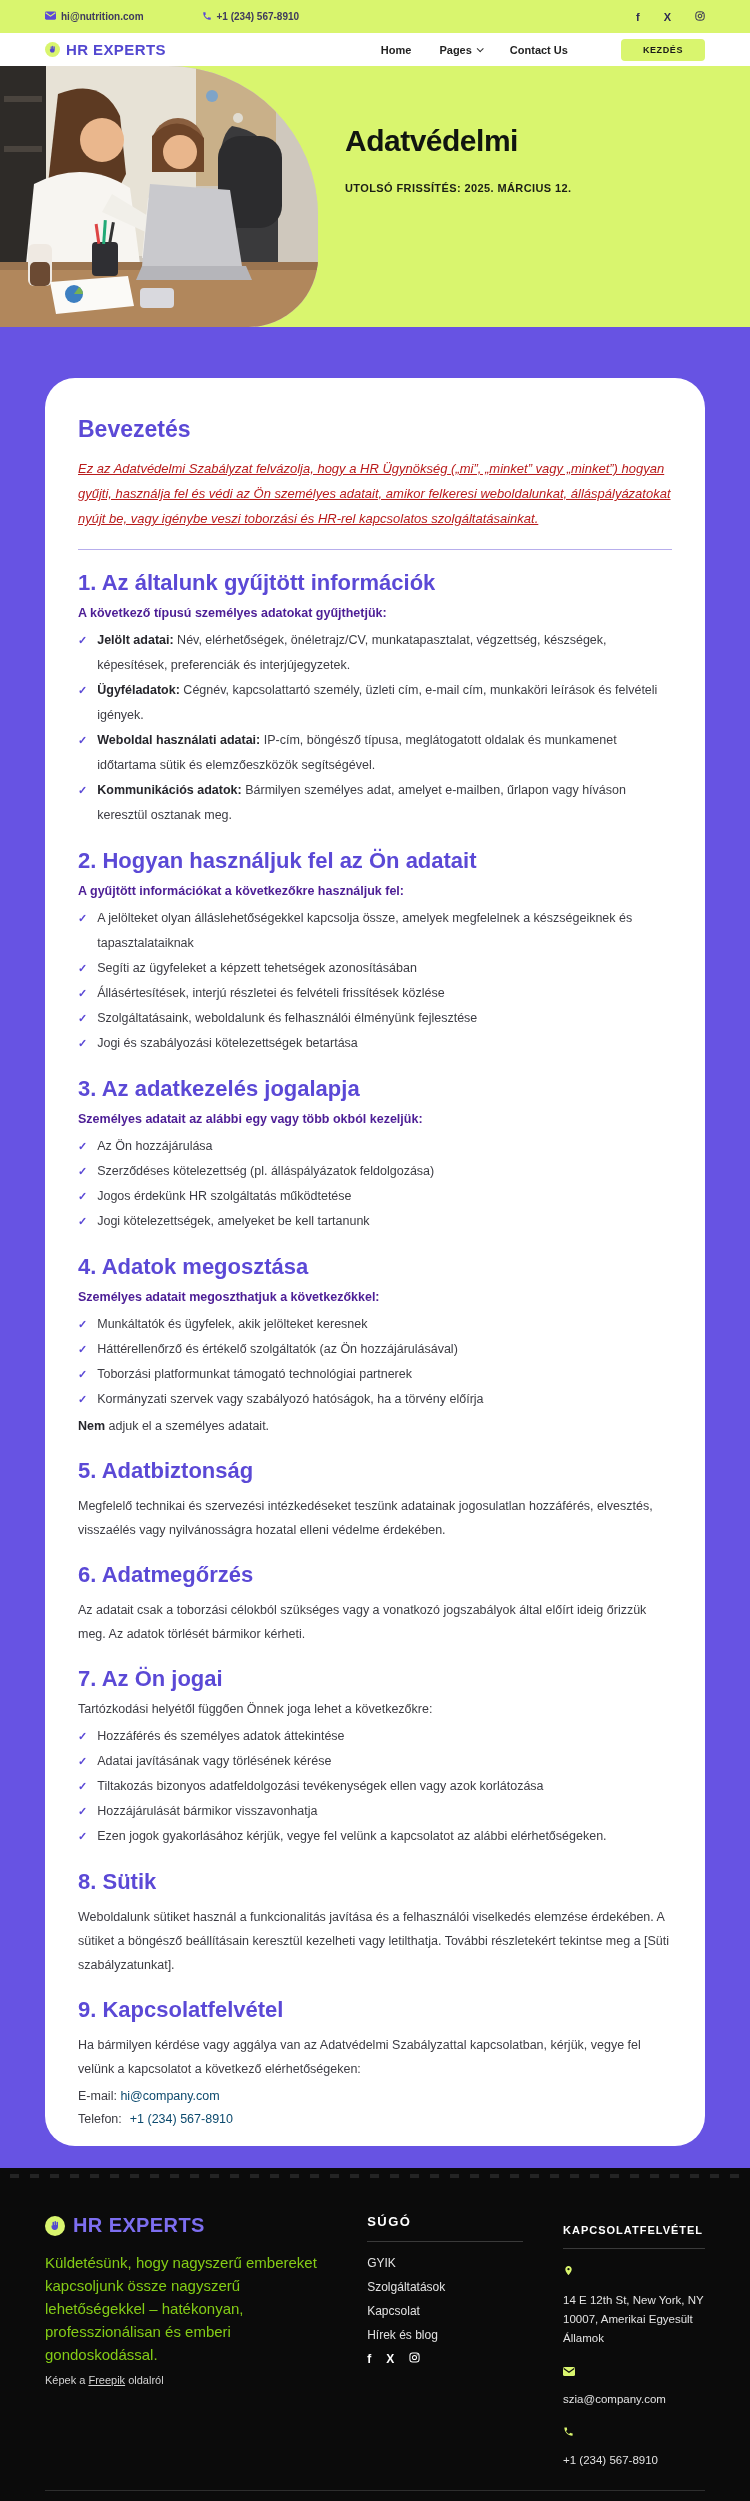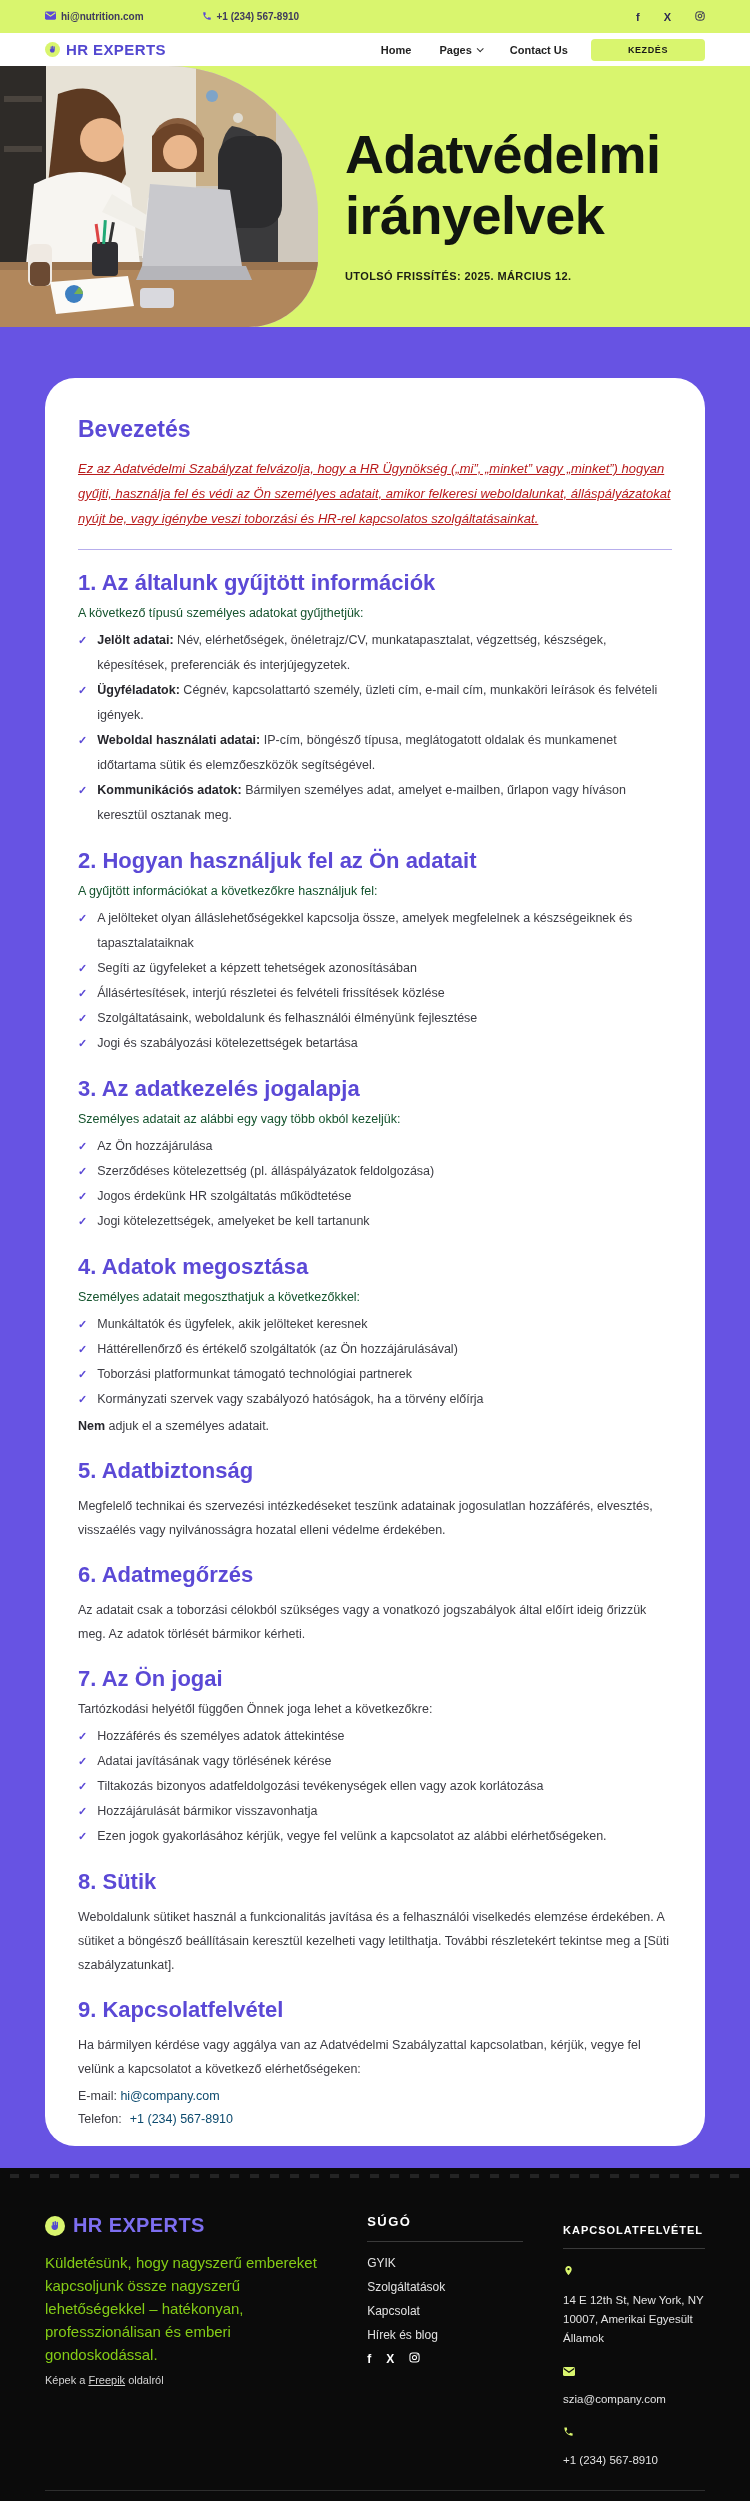--- a/index.html
+++ b/index.html
@@ -14,40 +14,40 @@
   .topbar-social { margin-left:auto; display:flex; gap:24px; align-items:center; color:#2e2a52; font-size:11px; font-weight:700; }
   .topbar-social span { cursor:pointer; }
 
   
   .header { height:33px; background:#ffffff; display:flex; align-items:center; padding:0 45px; }
   .brand { display:flex; align-items:center; gap:6px; color:#5348d0; font-weight:700; font-size:15px; letter-spacing:.4px; }
   .brand-badge { width:15px; height:15px; border-radius:50%; background:#d9f56e; display:flex; align-items:center; justify-content:center; }
   .nav { display:flex; gap:28px; font-size:11px; font-weight:600; color:#1f1f1f; margin-left:215px; align-items:center; }
   .nav-item { display:flex; align-items:center; cursor:pointer; }
   .caret { width:5px; height:5px; border-right:1.4px solid #333; border-bottom:1.4px solid #333; transform:rotate(45deg) translateY(-1px); display:inline-block; margin-left:5px; }
-  .cta-button { margin-left:auto; background:#d9f56e; color:#191919; font-size:9px; font-weight:700; letter-spacing:.6px; padding:6px 37px; border-radius:4px; border:none; cursor:pointer; font-family:inherit; }
+  .cta-button { margin-left:auto; background:#d9f56e; color:#191919; font-size:9px; font-weight:700; letter-spacing:.6px; padding:6px 22px; border-radius:4px; border:none; cursor:pointer; font-family:inherit; }
 
   
   .hero { height:261px; background:#d9f56e; display:flex; overflow:hidden; }
   .hero-photo { width:318px; height:261px; flex:none; border-radius:0 150px 70px 0; overflow:hidden; background:#cfc8bd; }
   .hero-photo svg { display:block; }
   .hero-text { padding:58px 20px 0 27px; }
-  .hero-title { font-size:54px; line-height:1.13; font-weight:800; letter-spacing:-0.5px; color:#111510; }
+  .hero-title { font-size:30px; line-height:1.13; font-weight:800; letter-spacing:-0.5px; color:#111510; }
   .hero-updated { margin-top:24px; font-size:11px; font-weight:700; letter-spacing:.4px; color:#1b1e15; }
 
   
   .main { height:1841px; background:#6753e3; }
   .card { width:660px; height:1768px; margin:0 auto; position:relative; top:51px; background:#ffffff; border-radius:30px; padding:30px 33px 6px; overflow:hidden; }
 
   .intro-title { color:#5b49d6; font-size:23px; font-weight:700; margin:8px 0 13px; }
   .intro-text { font-style:italic; font-size:13px; line-height:25px; color:#b91c1c;text-decoration:underline; }
   .divider { border:none; border-top:1px solid #b7aeec; margin:18px 0 2px; }
 
   .sec-title { color:#5b49d6; font-size:22px; font-weight:700; margin:20px 0 10px; }
-  .lead { font-size:12.5px; font-weight:400; color:#14532d; margin:0 0 8px; }
+  .lead { font-size:12.5px; font-weight:700; color:#4c1d95; margin:0 0 8px; }
   .lead-regular { font-weight:400; color:#3c3c43; }
   .checklist { list-style:none; }
   .checklist li { display:flex; gap:10px; font-size:12.5px; line-height:25px; color:#3c3c43; align-items:flex-start; }
   .check { color:#5b49d6; font-weight:700; font-size:11px; line-height:25px; flex:none; }
   .checklist b, .body-text b, .lead b { color:#26262c; }
   .body-text { font-size:12.5px; line-height:24px; color:#3c3c43; margin:2px 0 4px; }
   .contact-line { font-size:12.5px; line-height:23px; color:#3c3c43; }
   .contact-line a { color:#0c4a6e; font-weight:400; }
   .contact-line .gap { display:inline-block; width:8px; }
 
@@ -175,21 +175,20 @@
       <path d="M50 216 l78 -6 6 30 -78 8z" fill="#fbfaf7"></path>
       <circle cx="74" cy="228" r="9" fill="#3d7fc1"></circle>
         <path d="M74 228 l9 0 a9 9 0 0 0 -4 -7z" fill="#77b255"></path>
 
       <rect x="140" y="222" width="34" height="20" rx="4" fill="#d9d9de"></rect>
     </svg>
   </div>
   <div class="hero-text">
     <div class="hero-title">
       <div>Adatvédelmi</div>
-      <div>irányelvek</div>
     </div>
     <div class="hero-updated">UTOLSÓ FRISSÍTÉS: 2025. MÁRCIUS 12.</div>
   </div>
 </div>
 
 <div class="main">
   <div class="card">
     <h2 class="intro-title">Bevezetés</h2>
     <p class="intro-text">Ez az Adatvédelmi Szabályzat felvázolja, hogy a HR Ügynökség („mi”, „minket” vagy „minket”) hogyan gyűjti, használja fel és védi az Ön személyes adatait, amikor felkeresi weboldalunkat, álláspályázatokat nyújt be, vagy igénybe veszi toborzási és HR-rel kapcsolatos szolgáltatásainkat.</p>
     <hr class="divider">

